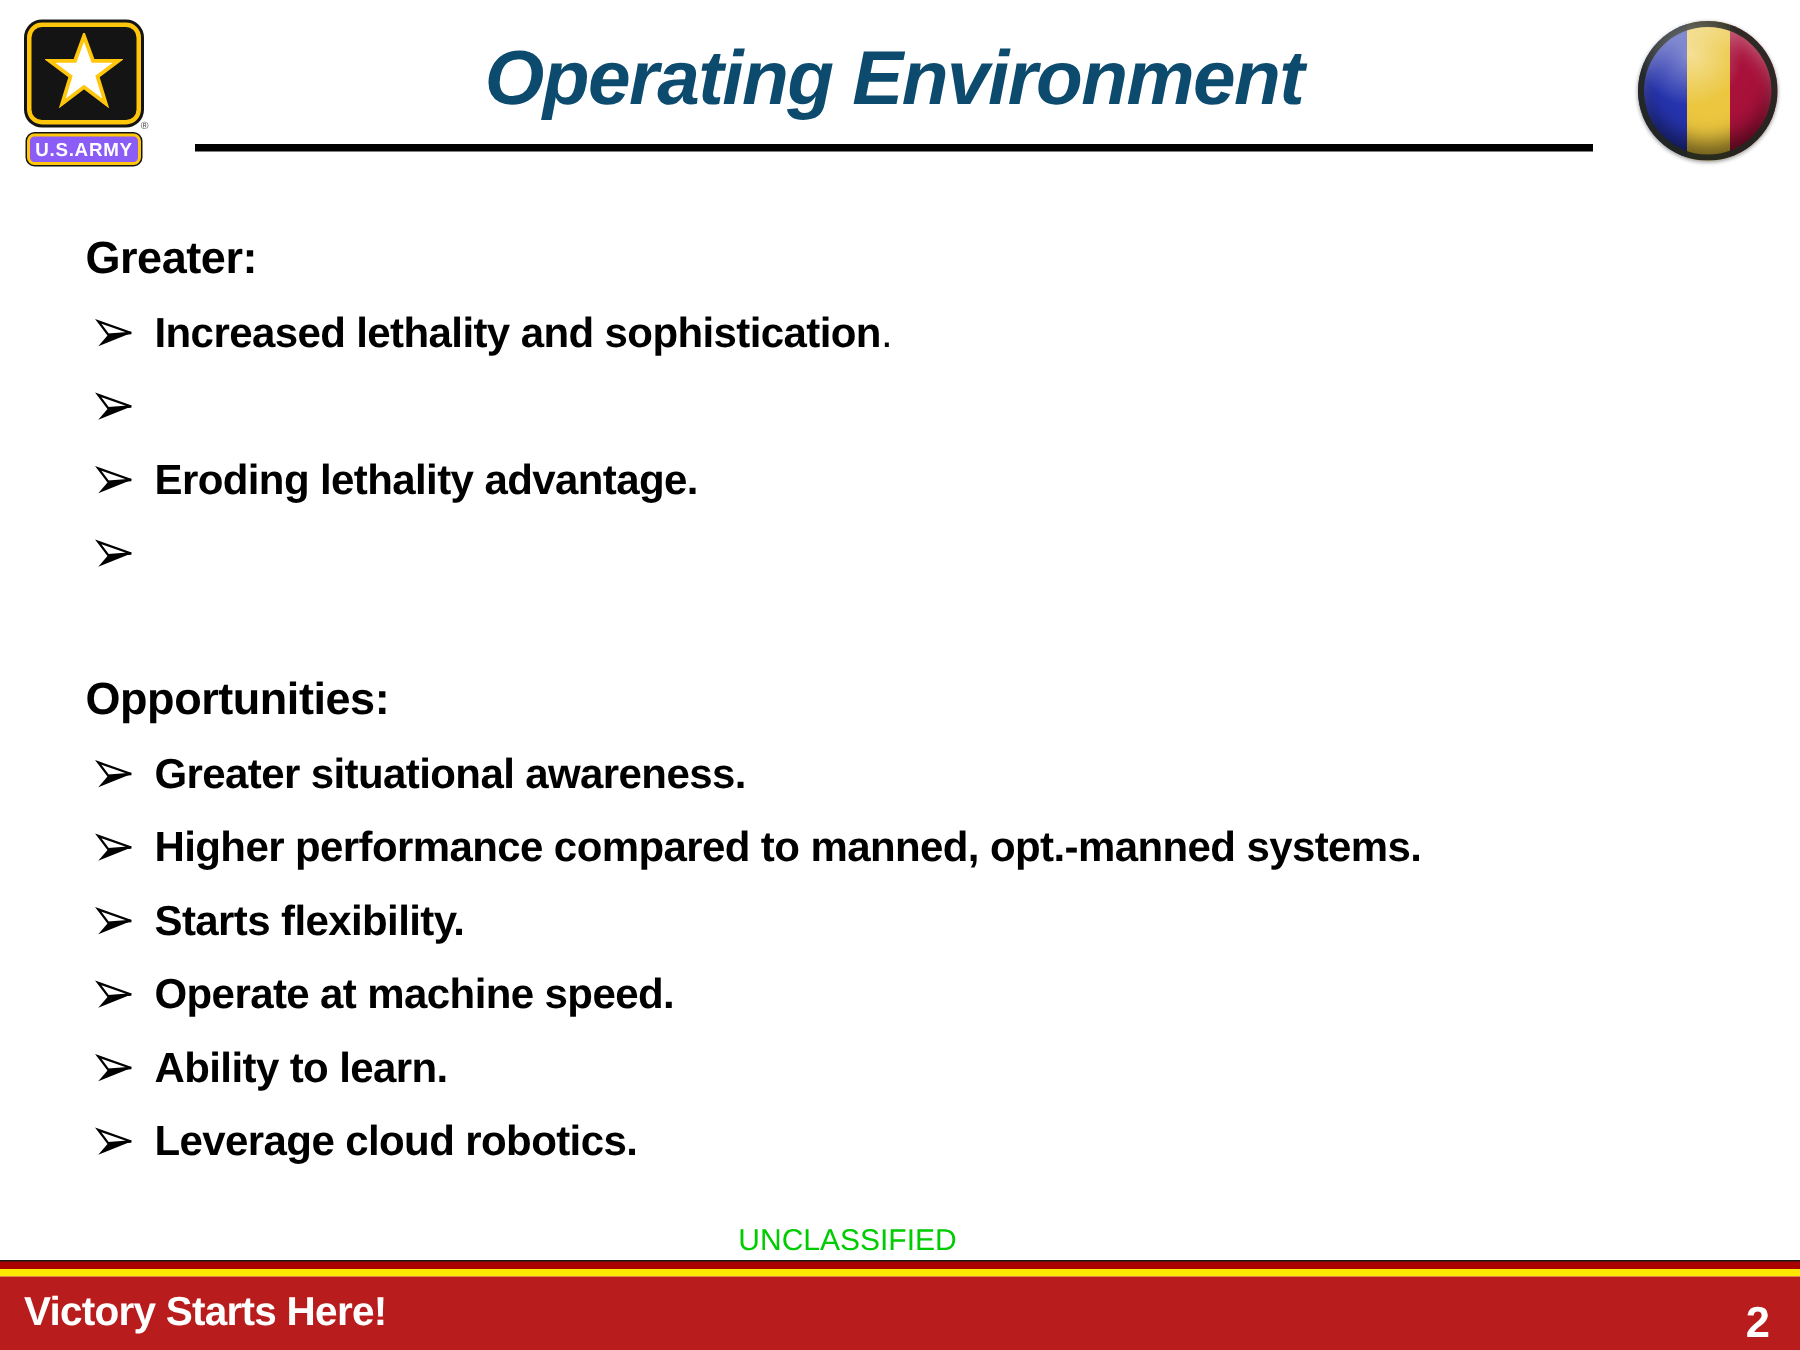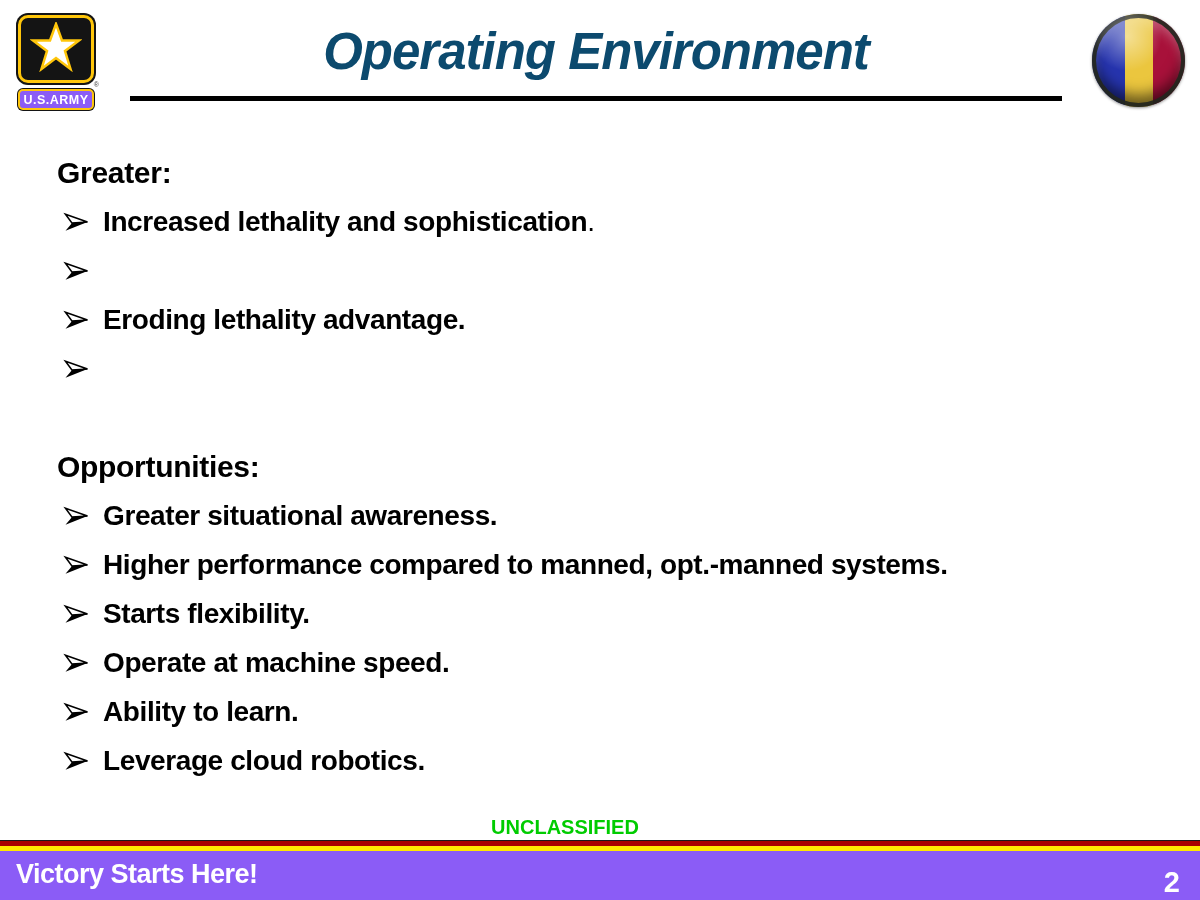--- a/index.html
+++ b/index.html
@@ -92,37 +92,37 @@
     padding-left: 6px;
   }
   .bullet-text { font-size: 28px; font-weight: bold; letter-spacing: -0.4px; }
   .bullet-tail { font-weight: normal; }
   .spacer-row { height: 49px; }
 
   
   .classification {
     position: absolute; left: 565px; top: 816px;
     transform: translateX(-50%);
-    font-size: 20px; font-weight: bold;
+    font-size: 20px; font-weight: normal;
     color: #00CC00;
     letter-spacing: 0px;
     white-space: nowrap;
   }
   .stripe-red {
     position: absolute; left: 0; top: 840px; width: 1200px; height: 6px;
     background: #A90000;
     border-top: 1px solid #1a1a1a;
   }
   .stripe-yellow {
     position: absolute; left: 0; top: 846px; width: 1200px; height: 5px;
     background: #FFE800;
   }
   .footer-bar {
     position: absolute; left: 0; top: 851px; width: 1200px; height: 49px;
-    background: #8b5cf6;
+    background: #b91c1c;
     text-align: right;
   }
   .footer-motto {
     position: absolute; left: 16px; top: 8px;
     color: #fff; font-size: 27px; font-weight: bold;
     letter-spacing: -0.5px;
     white-space: nowrap;
   }
   .footer-page {
     position: absolute; right: 20px; bottom: 1px;

